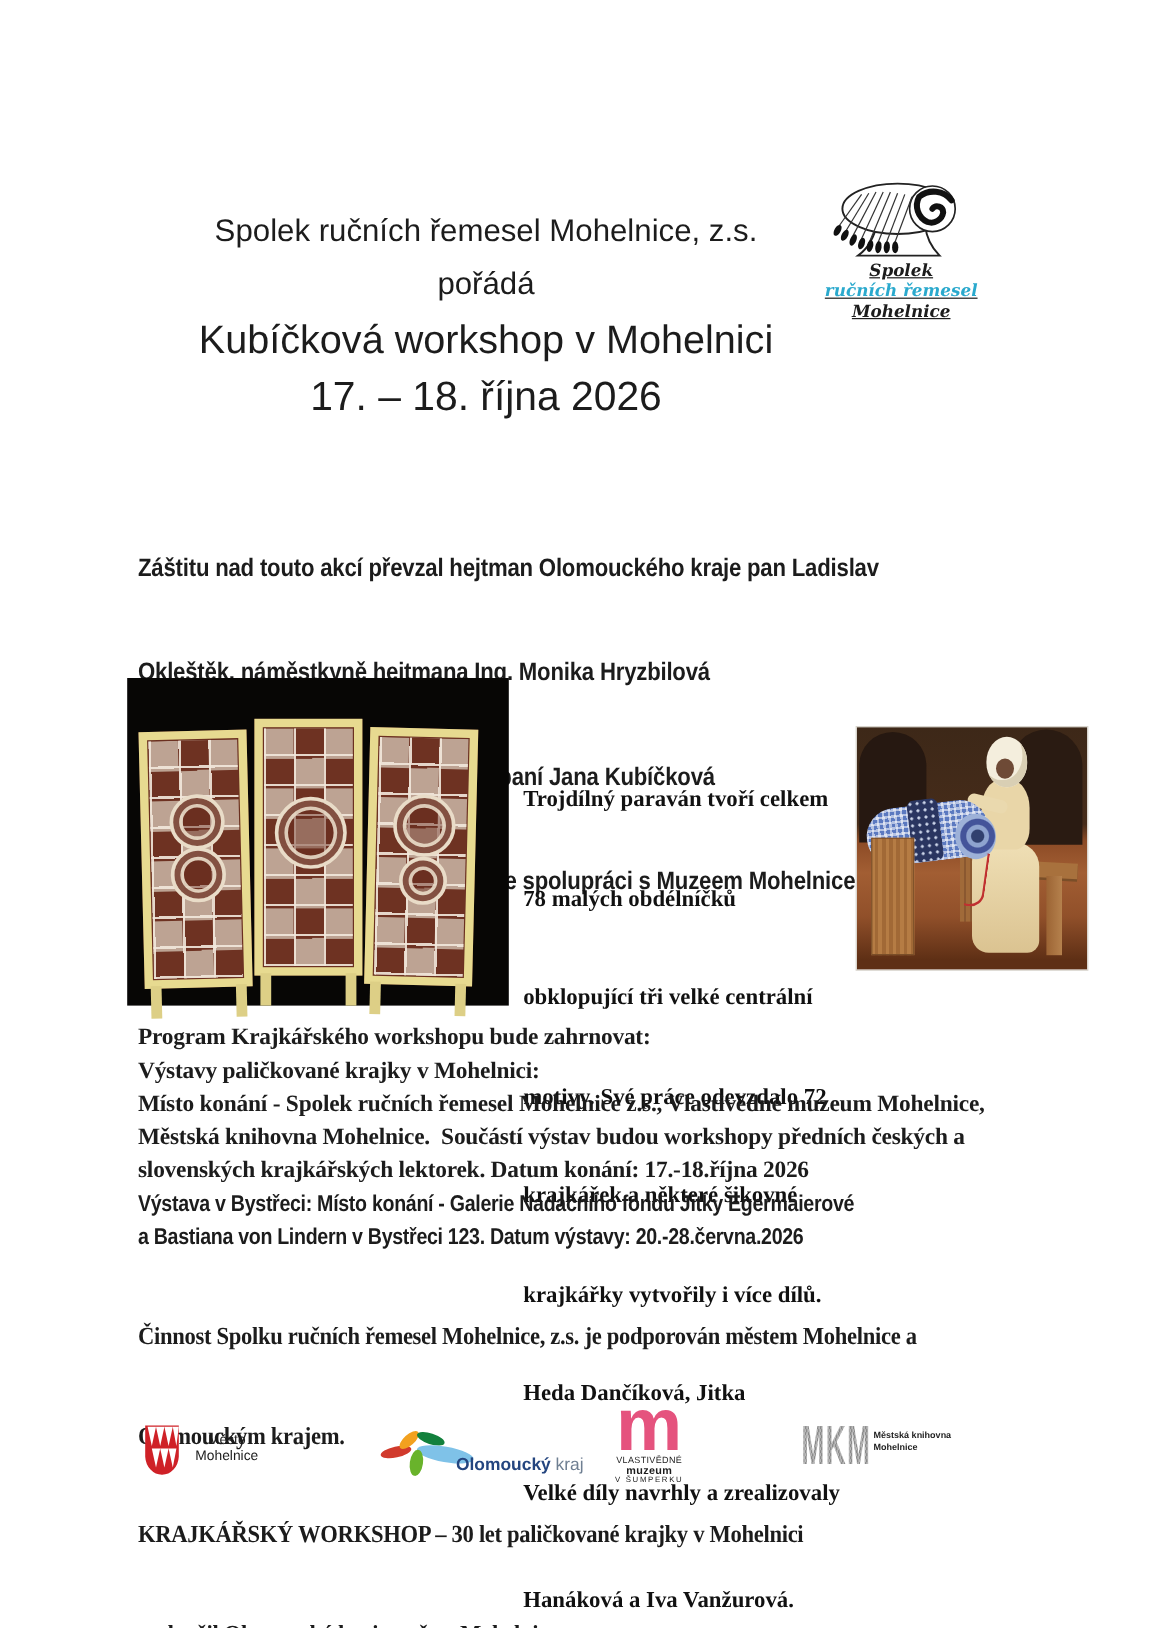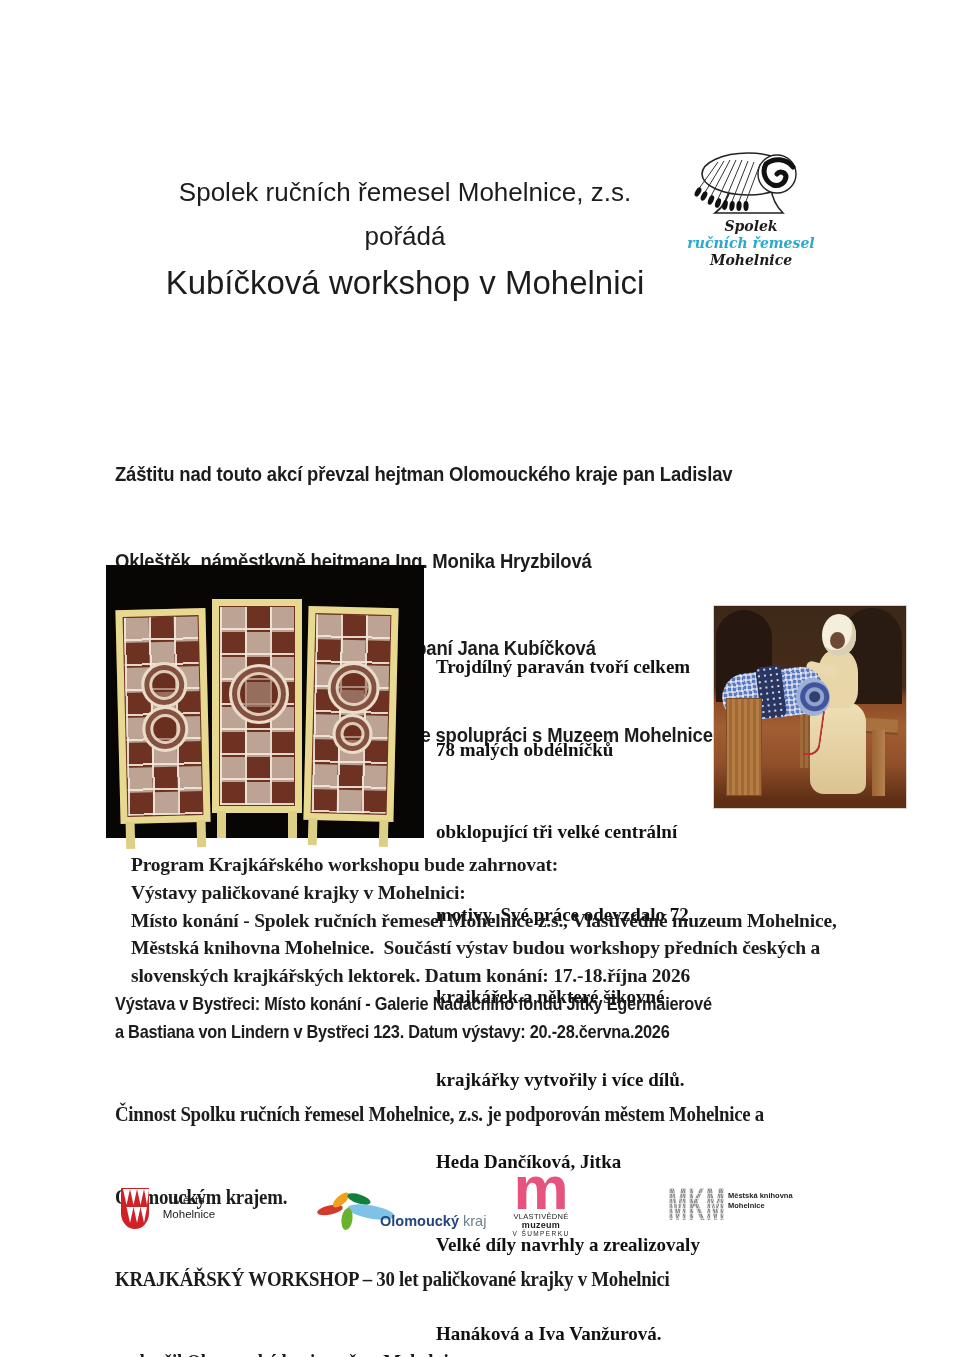--- a/index.html
+++ b/index.html
@@ -7,21 +7,21 @@
         font-family:"Liberation Sans",sans-serif;color:var(--text,#1c1c1c);}
 
   
   .header{position:absolute;left:0;top:170px;width:810px;text-align:center;}
   .h-org{font-size:26px;line-height:44px;}
   .h-organizes{font-size:26px;line-height:44px;}
   .h-title{font-size:33px;line-height:49px;}
   .h-dates{font-size:34px;line-height:49px;}
 
   
-  .org-logo{position:absolute;left:675px;top:148px;width:152px;text-align:center;}
+  .org-logo{position:absolute;left:675px;top:148px;width:152px;text-align:center;text-decoration:underline;}
   .org-logo svg{display:block;margin:0 auto;}
   .logo-cap{font-family:"DejaVu Serif",serif;font-style:italic;font-weight:700;
             font-size:14px;line-height:17px;}
   .logo-cap.cyan{color:var(--accent_cyan,#2aa9cd);}
 
   
   .patronage{position:absolute;left:115px;top:401px;width:760px;font-weight:700;
              font-size:21px;line-height:29px;letter-spacing:-0.2px;
              transform:scaleX(.88);transform-origin:0 0;white-space:pre;}
 
@@ -85,21 +85,21 @@
       background:radial-gradient(circle at 55% 50%,#31406e 0 5px,#8ea3cf 6px 9px,#44549a 10px 14px,#9db1d8 15px 18px);}
   .thread{left:92px;top:104px;width:14px;height:44px;border-right:2px solid #c03030;
       border-bottom:2px solid #c03030;border-radius:0 0 12px 0;transform:rotate(8deg);}
   .plank-front{left:12px;top:92px;width:36px;height:98px;
       background:repeating-linear-gradient(90deg,#b57c44 0 3px,#a16936 3px 6px);
       box-shadow:inset 0 0 0 1px #7a4e28;}
 
   
   .program{position:absolute;left:115px;top:851px;width:800px;}
   .serifline{font-family:"Liberation Serif",serif;font-weight:700;font-size:19.5px;
-             line-height:27.8px;letter-spacing:-0.2px;white-space:pre;margin-left:16px;}
+             line-height:27.8px;letter-spacing:-0.2px;white-space:pre;}
   .sansline{font-family:"Liberation Sans",sans-serif;font-weight:700;font-size:19px;
             line-height:27.8px;letter-spacing:-0.3px;transform:scaleX(.86);
             transform-origin:0 50%;white-space:pre;}
 
   
   .support{position:absolute;left:115px;top:1046px;width:800px;
            font-family:"Liberation Serif",serif;font-weight:700;font-size:20.5px;
            line-height:27.5px;letter-spacing:-0.3px;transform:scaleX(.92);
            transform-origin:0 0;white-space:pre;}
 
@@ -126,20 +126,21 @@
 </style>
 </head>
 <body>
 
 <div class="page">
 
   <div class="header">
     <div class="h-org">Spolek ručních řemesel Mohelnice, z.s.</div>
     <div class="h-organizes">pořádá</div>
     <div class="h-title">Kubíčková workshop v Mohelnici</div>
+    <div class="h-dates">17. – 18. října 2026</div>
   </div>
 
   <div class="org-logo">
     <span>
       <svg width="150" height="70" viewBox="0 0 150 70">
         <path d="M55,38 C52,52 46,60 39,65 L107,65 C100,58 96,50 95,40 Z" fill="#fff" stroke="#222" stroke-width="1.6"></path>
         <ellipse cx="72" cy="26" rx="46" ry="21" fill="#fff" stroke="#222" stroke-width="1.6"></ellipse>
         <circle cx="101" cy="26" r="19" fill="#fff" stroke="#222" stroke-width="1.4"></circle>
         <path d="M101,26 a5,5 0 0 1 9,3 a10,10 0 0 1 -13,8 a15,15 0 0 1 -7,-21 a19,19 0 0 1 27,3" stroke="#111" stroke-width="5" fill="none" stroke-linecap="round"></path>
         <g stroke="#333" stroke-width="1">

